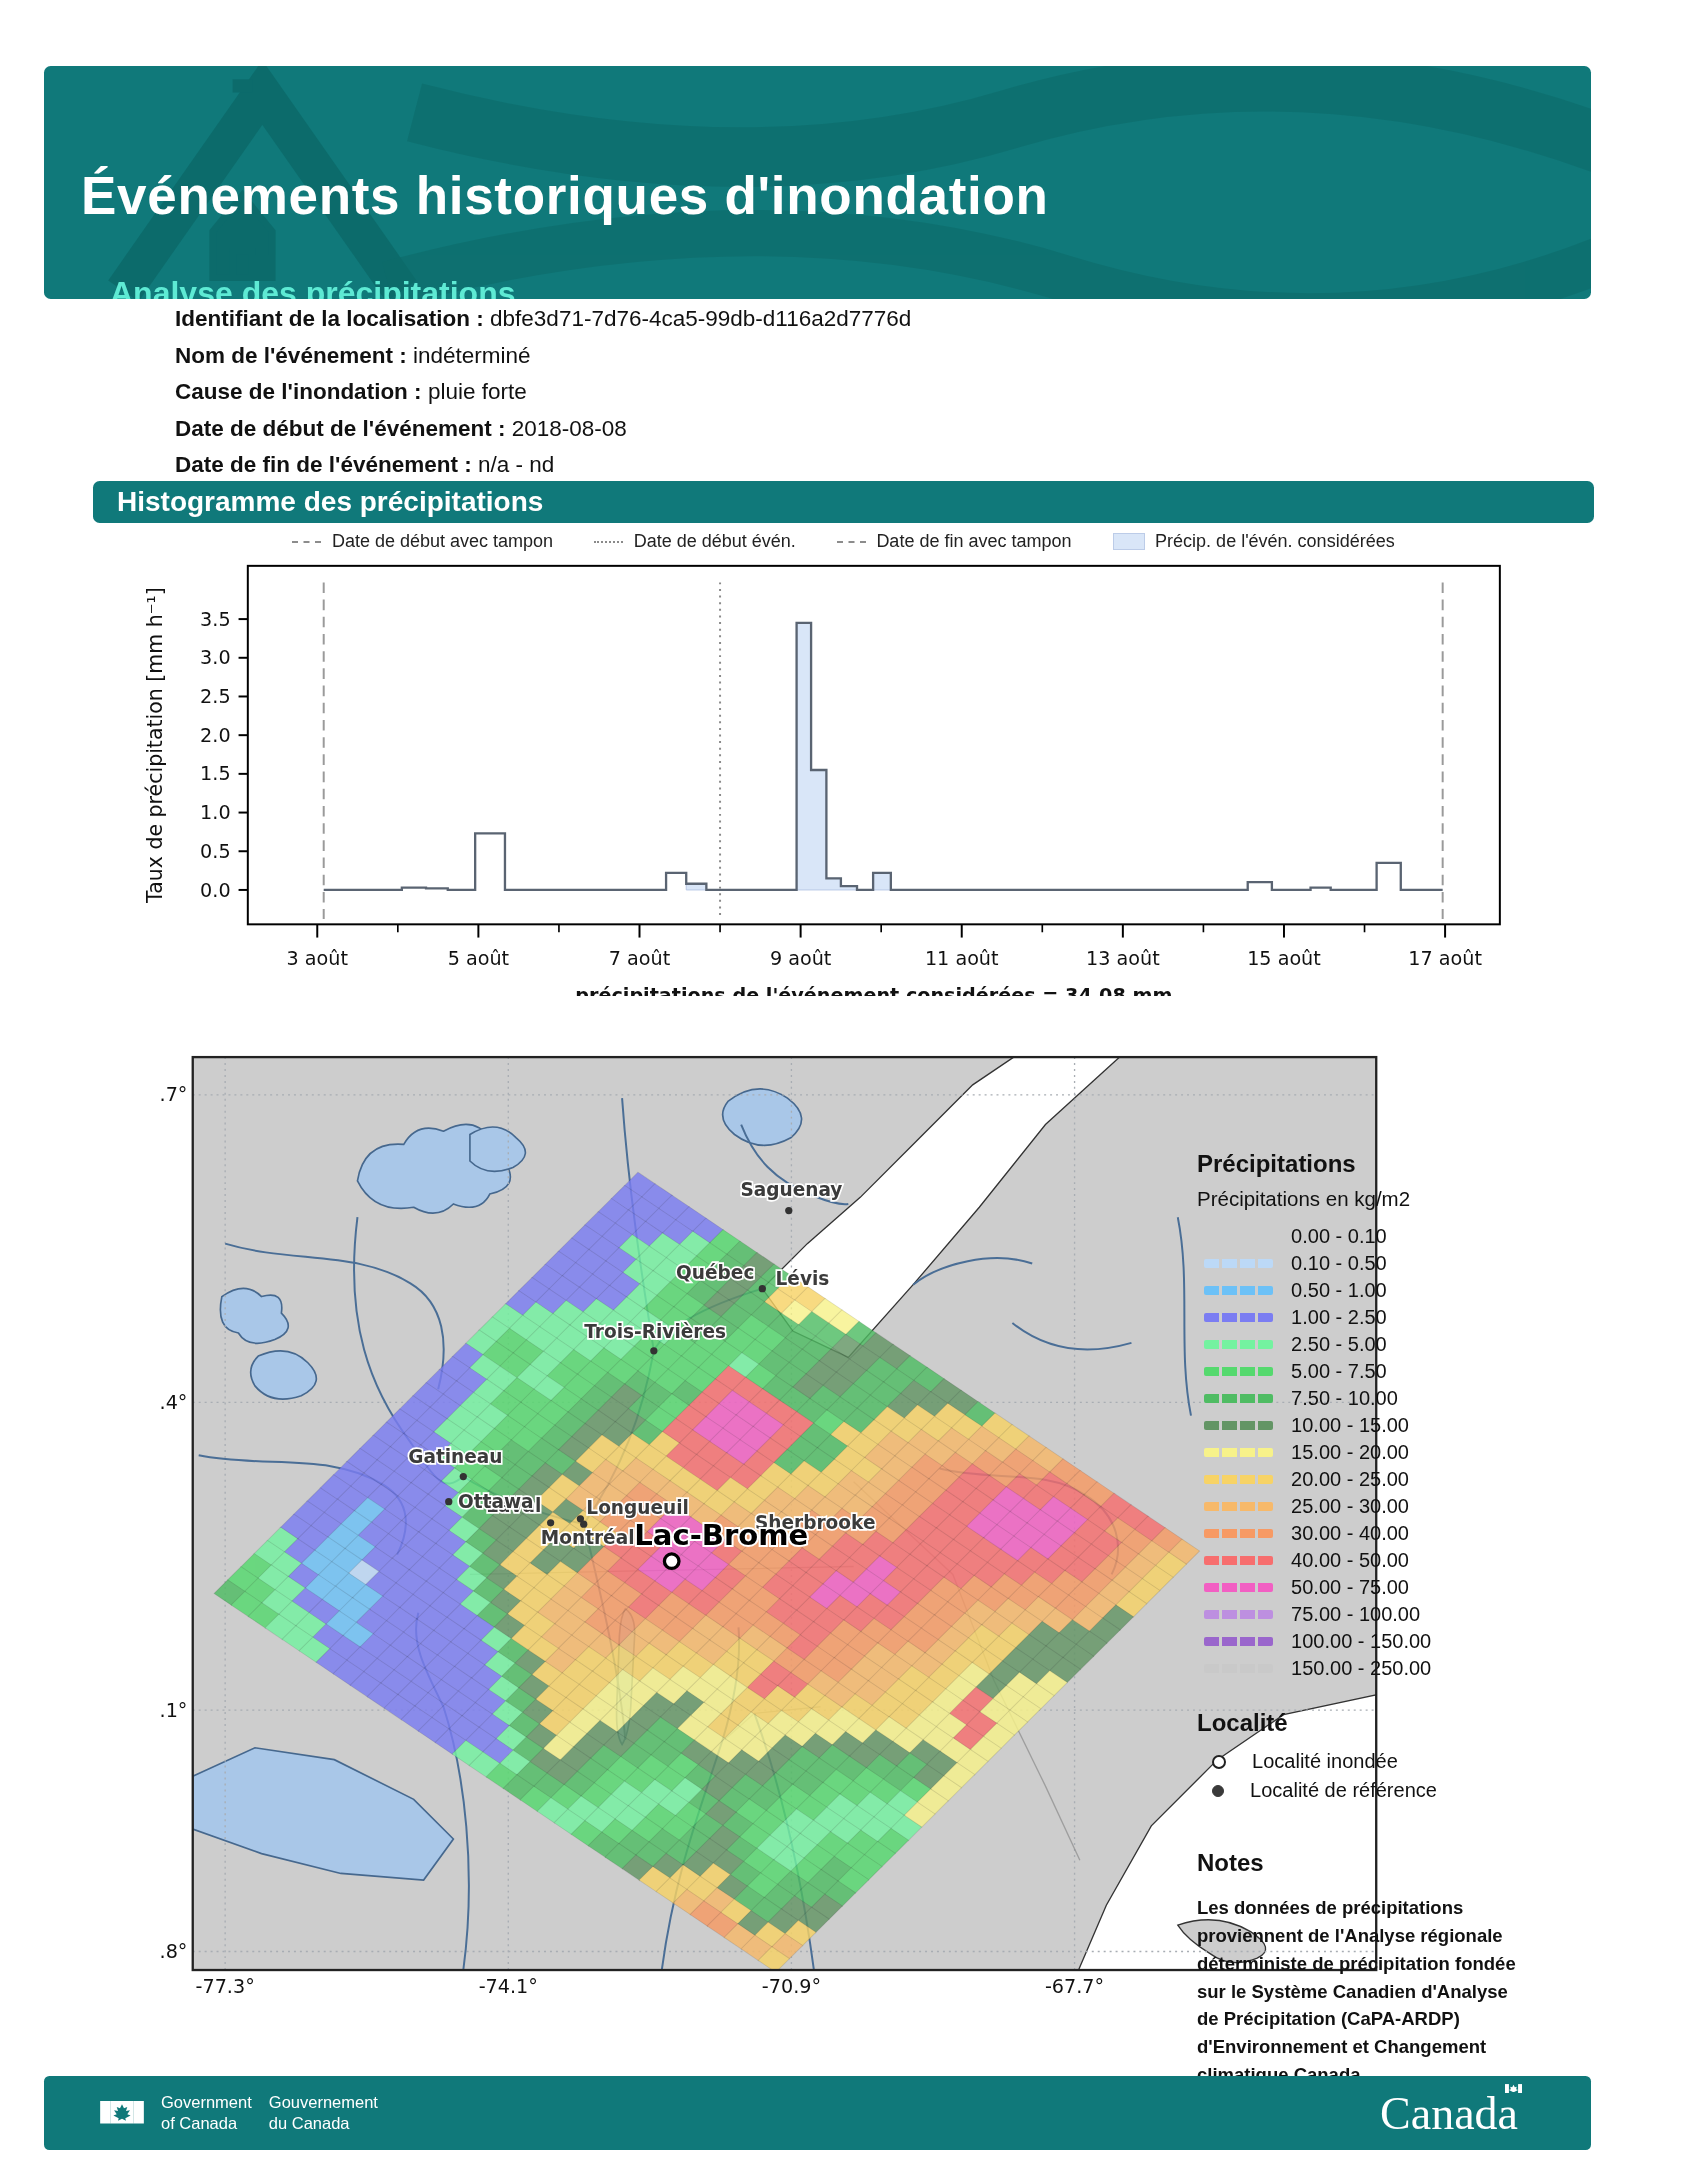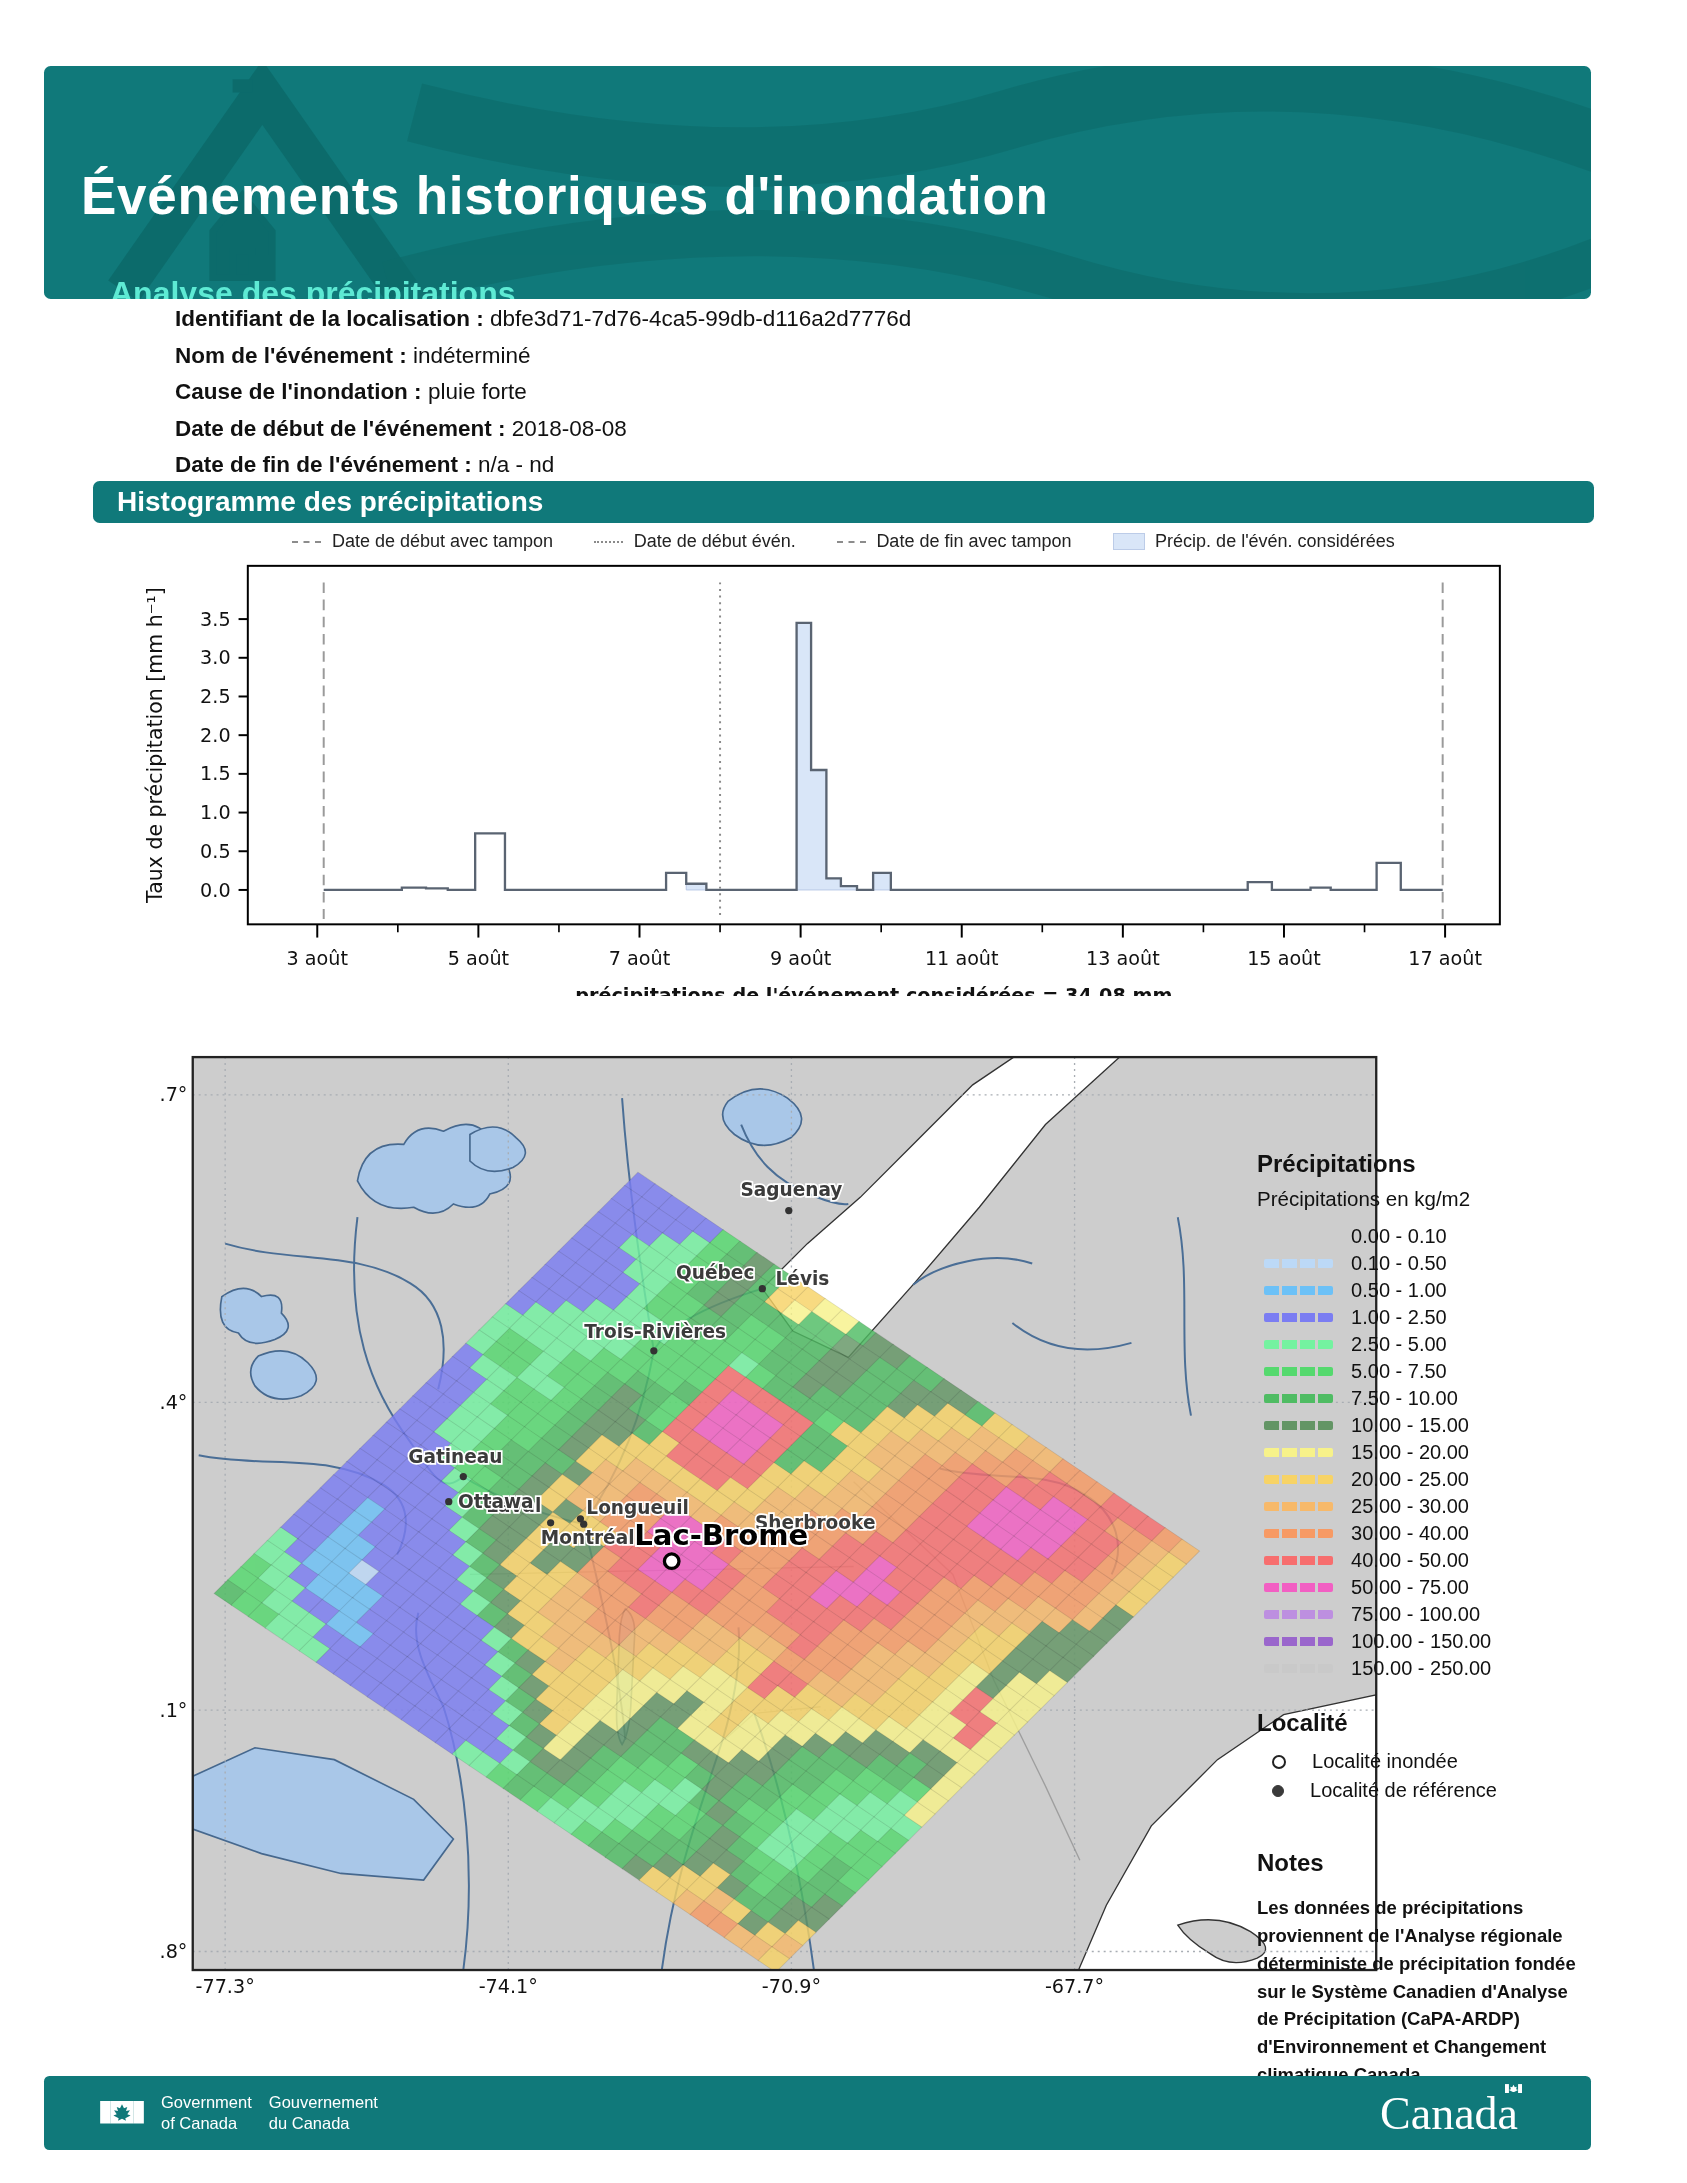--- a/index.html
+++ b/index.html
@@ -12,21 +12,21 @@
   .meta div{margin-bottom:10.6px;}
   .meta b{font-weight:bold;}
   .meta span{font-weight:normal;}
   .secbar{position:absolute;left:93px;width:1501px;height:42px;border-radius:6.6px;color:#fff;font-size:28px;font-weight:bold;line-height:42px;padding-left:24px;box-sizing:border-box;}
   .histlegend{position:absolute;left:0;top:531px;width:1687px;display:flex;justify-content:center;align-items:center;gap:17px;font-size:18px;color:#222;}
   .histlegend .item{display:flex;align-items:center;gap:10.6px;margin:0 12px;}
   .ls{display:inline-block;width:29px;height:0;border-top:2.6px dashed #8c8c8c;}
   .ls.dot{border-top:2.6px dotted #8a8a8a;}
   .ls.patch{width:30px;height:14.6px;border:1.3px solid #bccce8;background:#d9e6f8;}
   svg text{font-family:"DejaVu Sans",sans-serif;}
-  .maplegend{position:absolute;left:1257px;top:1150px;width:344px;color:#111;}
+  .maplegend{position:absolute;left:1197px;top:1150px;width:344px;color:#111;}
   .maplegend h3{margin:0 0 9.3px 0;font-size:24px;font-weight:bold;}
   .maplegend .sub{font-size:20.5px;margin-bottom:12px;}
   .lrow{display:flex;align-items:center;height:27px;}
   .lrow .sw{width:69px;height:9.3px;margin-left:6.6px;border-radius:2px;flex:0 0 auto;}
   .lrow .lbl{margin-left:18.5px;font-size:20px;}
   .loc-h{margin:26.5px 0 10.6px 0 !important;}
   .locrow{display:flex;align-items:center;height:29px;font-size:20px;}
   .locdot{width:10px;height:10px;border-radius:50%;margin-left:14.6px;flex:0 0 auto;}
   .locdot.open{border:2.6px solid #222;background:#fff;}
   .locdot.fill{background:#3a3a3a;border:1.3px solid #3a3a3a;}

